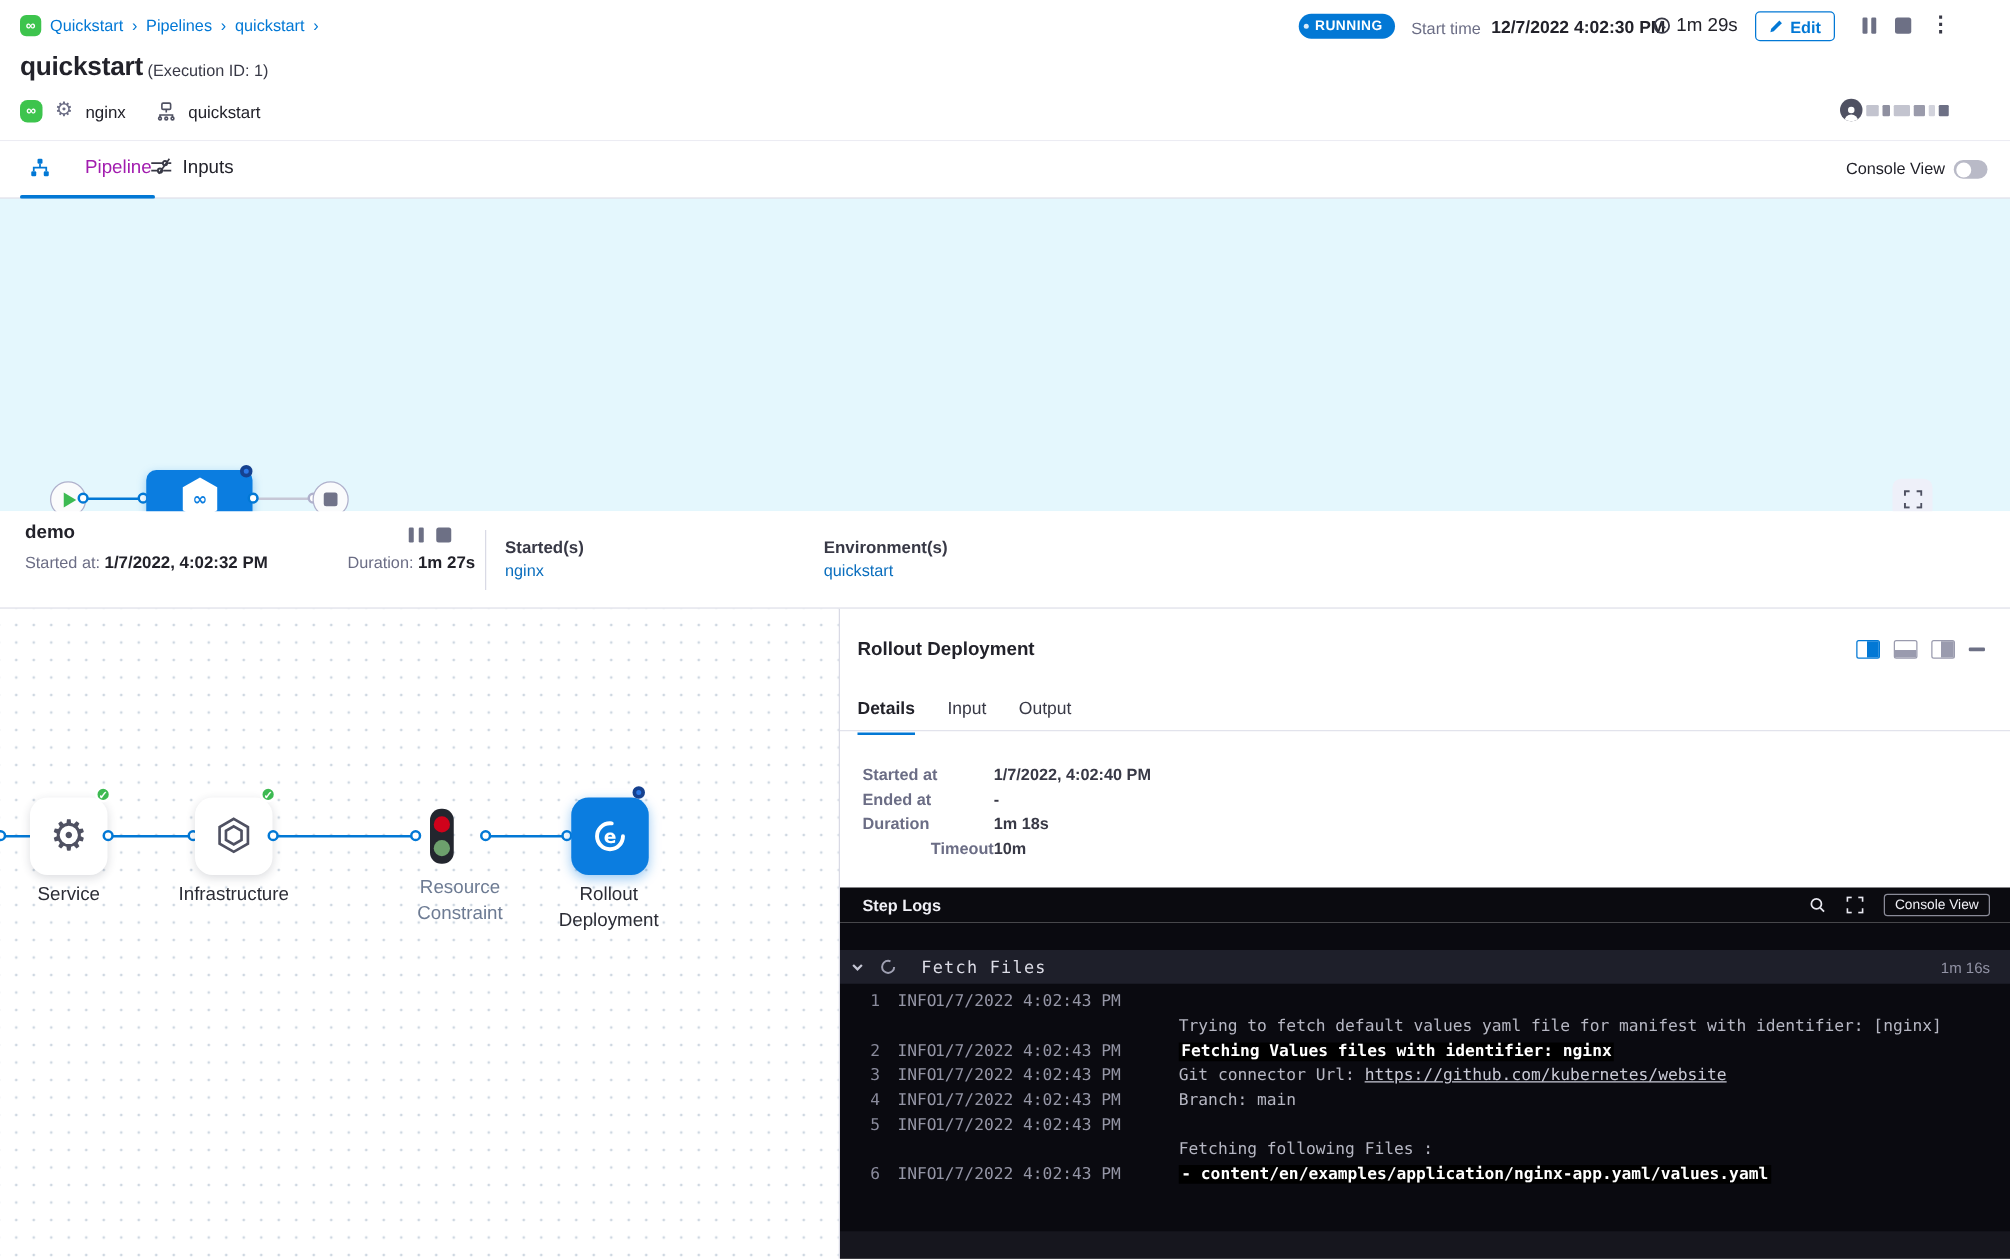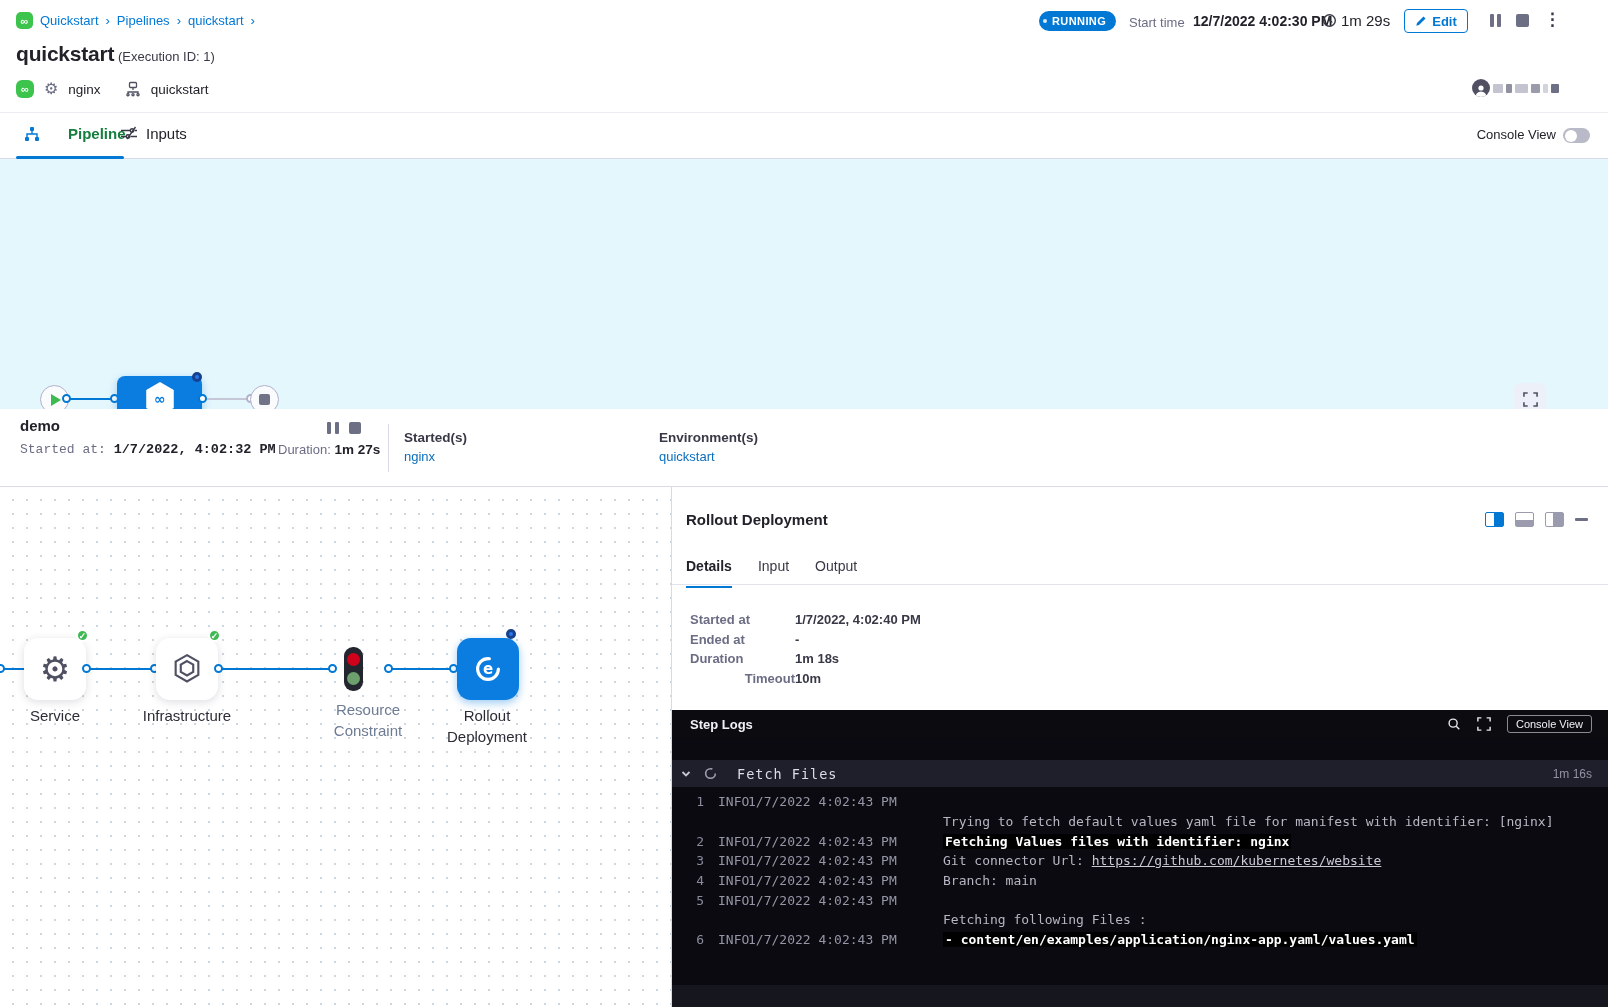--- a/index.html
+++ b/index.html
@@ -29,21 +29,21 @@
   .exec-id { position:absolute; top:49px; left:118px; font-size:13px; color:#383946; }
   .chips-row { position:absolute; top:80px; left:16px; display:flex; align-items:center; gap:10px; }
   .chips-row .lbl { font-size:13.5px; color:#22222a; }
   .avatar-row { position:absolute; top:79px; left:1472px; display:flex; align-items:center; gap:3px; }
   .avatar { width:18px; height:18px; border-radius:50%; background:#4f5162; display:flex; align-items:flex-end; justify-content:center; overflow:hidden; }
   .px { height:9px; border-radius:1px; }
 
   
   #tabbar { position:absolute; top:113px; left:0; width:1608px; height:46px; background:#fff; border-bottom:1px solid #d9dae5; }
   .tab { position:absolute; top:12px; display:flex; align-items:center; gap:8px; font-size:15px; cursor:pointer; }
-  .tab.active { color:#15803d; font-weight:bold;gap:28px; }
+  .tab.active { color:#a21caf; font-weight:normal;gap:28px; }
   .tab-underline { position:absolute; top:43px; left:16px; width:108px; height:3px; background:#0278d5; border-radius:2px; }
   .consoleview { position:absolute; top:14px; right:52px; font-size:13px; color:#22222a; }
   .toggle { position:absolute; top:15px; right:18px; width:27px; height:15px; border-radius:8px; background:#b9bac7; cursor:pointer; }
   .toggle .knob { position:absolute; top:1.5px; left:1.5px; width:12px; height:12px; border-radius:50%; background:#fff; }
 
   
   #canvas-top { position:absolute; top:159px; left:0; width:1608px; height:250px; background:#e4f7fd; }
   .circ-node { position:absolute; width:29px; height:29px; border-radius:50%; background:#fafbfc; border:1.5px solid #b0b1cc; display:flex; align-items:center; justify-content:center; cursor:pointer; }
   .play-tri { width:0; height:0; border-left:10px solid #3dba52; border-top:6px solid transparent; border-bottom:6px solid transparent; margin-left:3px; }
   .stop-sq { width:11px; height:11px; background:#717389; border-radius:2px; }
@@ -53,21 +53,21 @@
   .stage-node { position:absolute; top:217px; left:117px; width:85px; height:46px; background:#0b7de0; border-radius:8px; box-shadow:0 3px 8px rgba(11,125,224,.35); display:flex; align-items:center; justify-content:center; cursor:pointer; }
   .spin-badge { position:absolute; width:10px; height:10px; border-radius:50%; background:#2b77e6; border:3.5px solid #15418f; }
   .stage-label { position:absolute; top:270px; left:117px; width:85px; text-align:center; font-size:15px; color:#22222a; }
   .ctrl-btn { position:absolute; left:1514px; width:32px; height:32px; background:#eef0f9; border-radius:7px; display:flex; align-items:center; justify-content:center; cursor:pointer; }
   .ctrl-group { position:absolute; left:1514px; top:318px; width:32px; height:64px; background:#eef0f9; border-radius:7px; display:flex; flex-direction:column; align-items:center; justify-content:space-around; }
   .zoomglyph { font-size:19px; color:#4f5162; line-height:1; cursor:pointer; }
 
   
   #stagebar { position:absolute; top:409px; left:0; width:1608px; height:78px; background:#fff; border-bottom:1px solid #d9dae5; }
   .sb-name { position:absolute; top:8px; left:20px; font-size:15px; font-weight:bold; }
-  .sb-started { position:absolute; top:33px; left:20px; font-size:13px; color:#6b6d85;font-family:Liberation Mono, monospace; }
+  .sb-started { position:absolute; top:33px; left:20px; font-size:13px; color:#6b6d85; }
   .sb-started b { color:#22222a; font-size:13.5px; }
   .sb-duration { position:absolute; top:33px; left:278px; font-size:13px; color:#6b6d85; }
   .sb-duration b { color:#22222a; font-size:13.5px; }
   .sb-pause { position:absolute; top:13px; left:327px; display:flex; gap:4px; cursor:pointer; }
   .sb-pause i { width:4px; height:12px; background:#6d7085; border-radius:1px; }
   .sb-stop { position:absolute; top:13px; left:349px; width:12px; height:12px; background:#6d7085; border-radius:2px; cursor:pointer; }
   .sb-divider { position:absolute; top:15px; left:388px; width:1px; height:48px; background:#d9dae5; }
   .sb-col-label { position:absolute; top:21px; font-size:13.5px; font-weight:bold; color:#383946; }
   .sb-col-link { position:absolute; top:40px; font-size:13px; color:#0a6ebe; cursor:pointer; }
 

